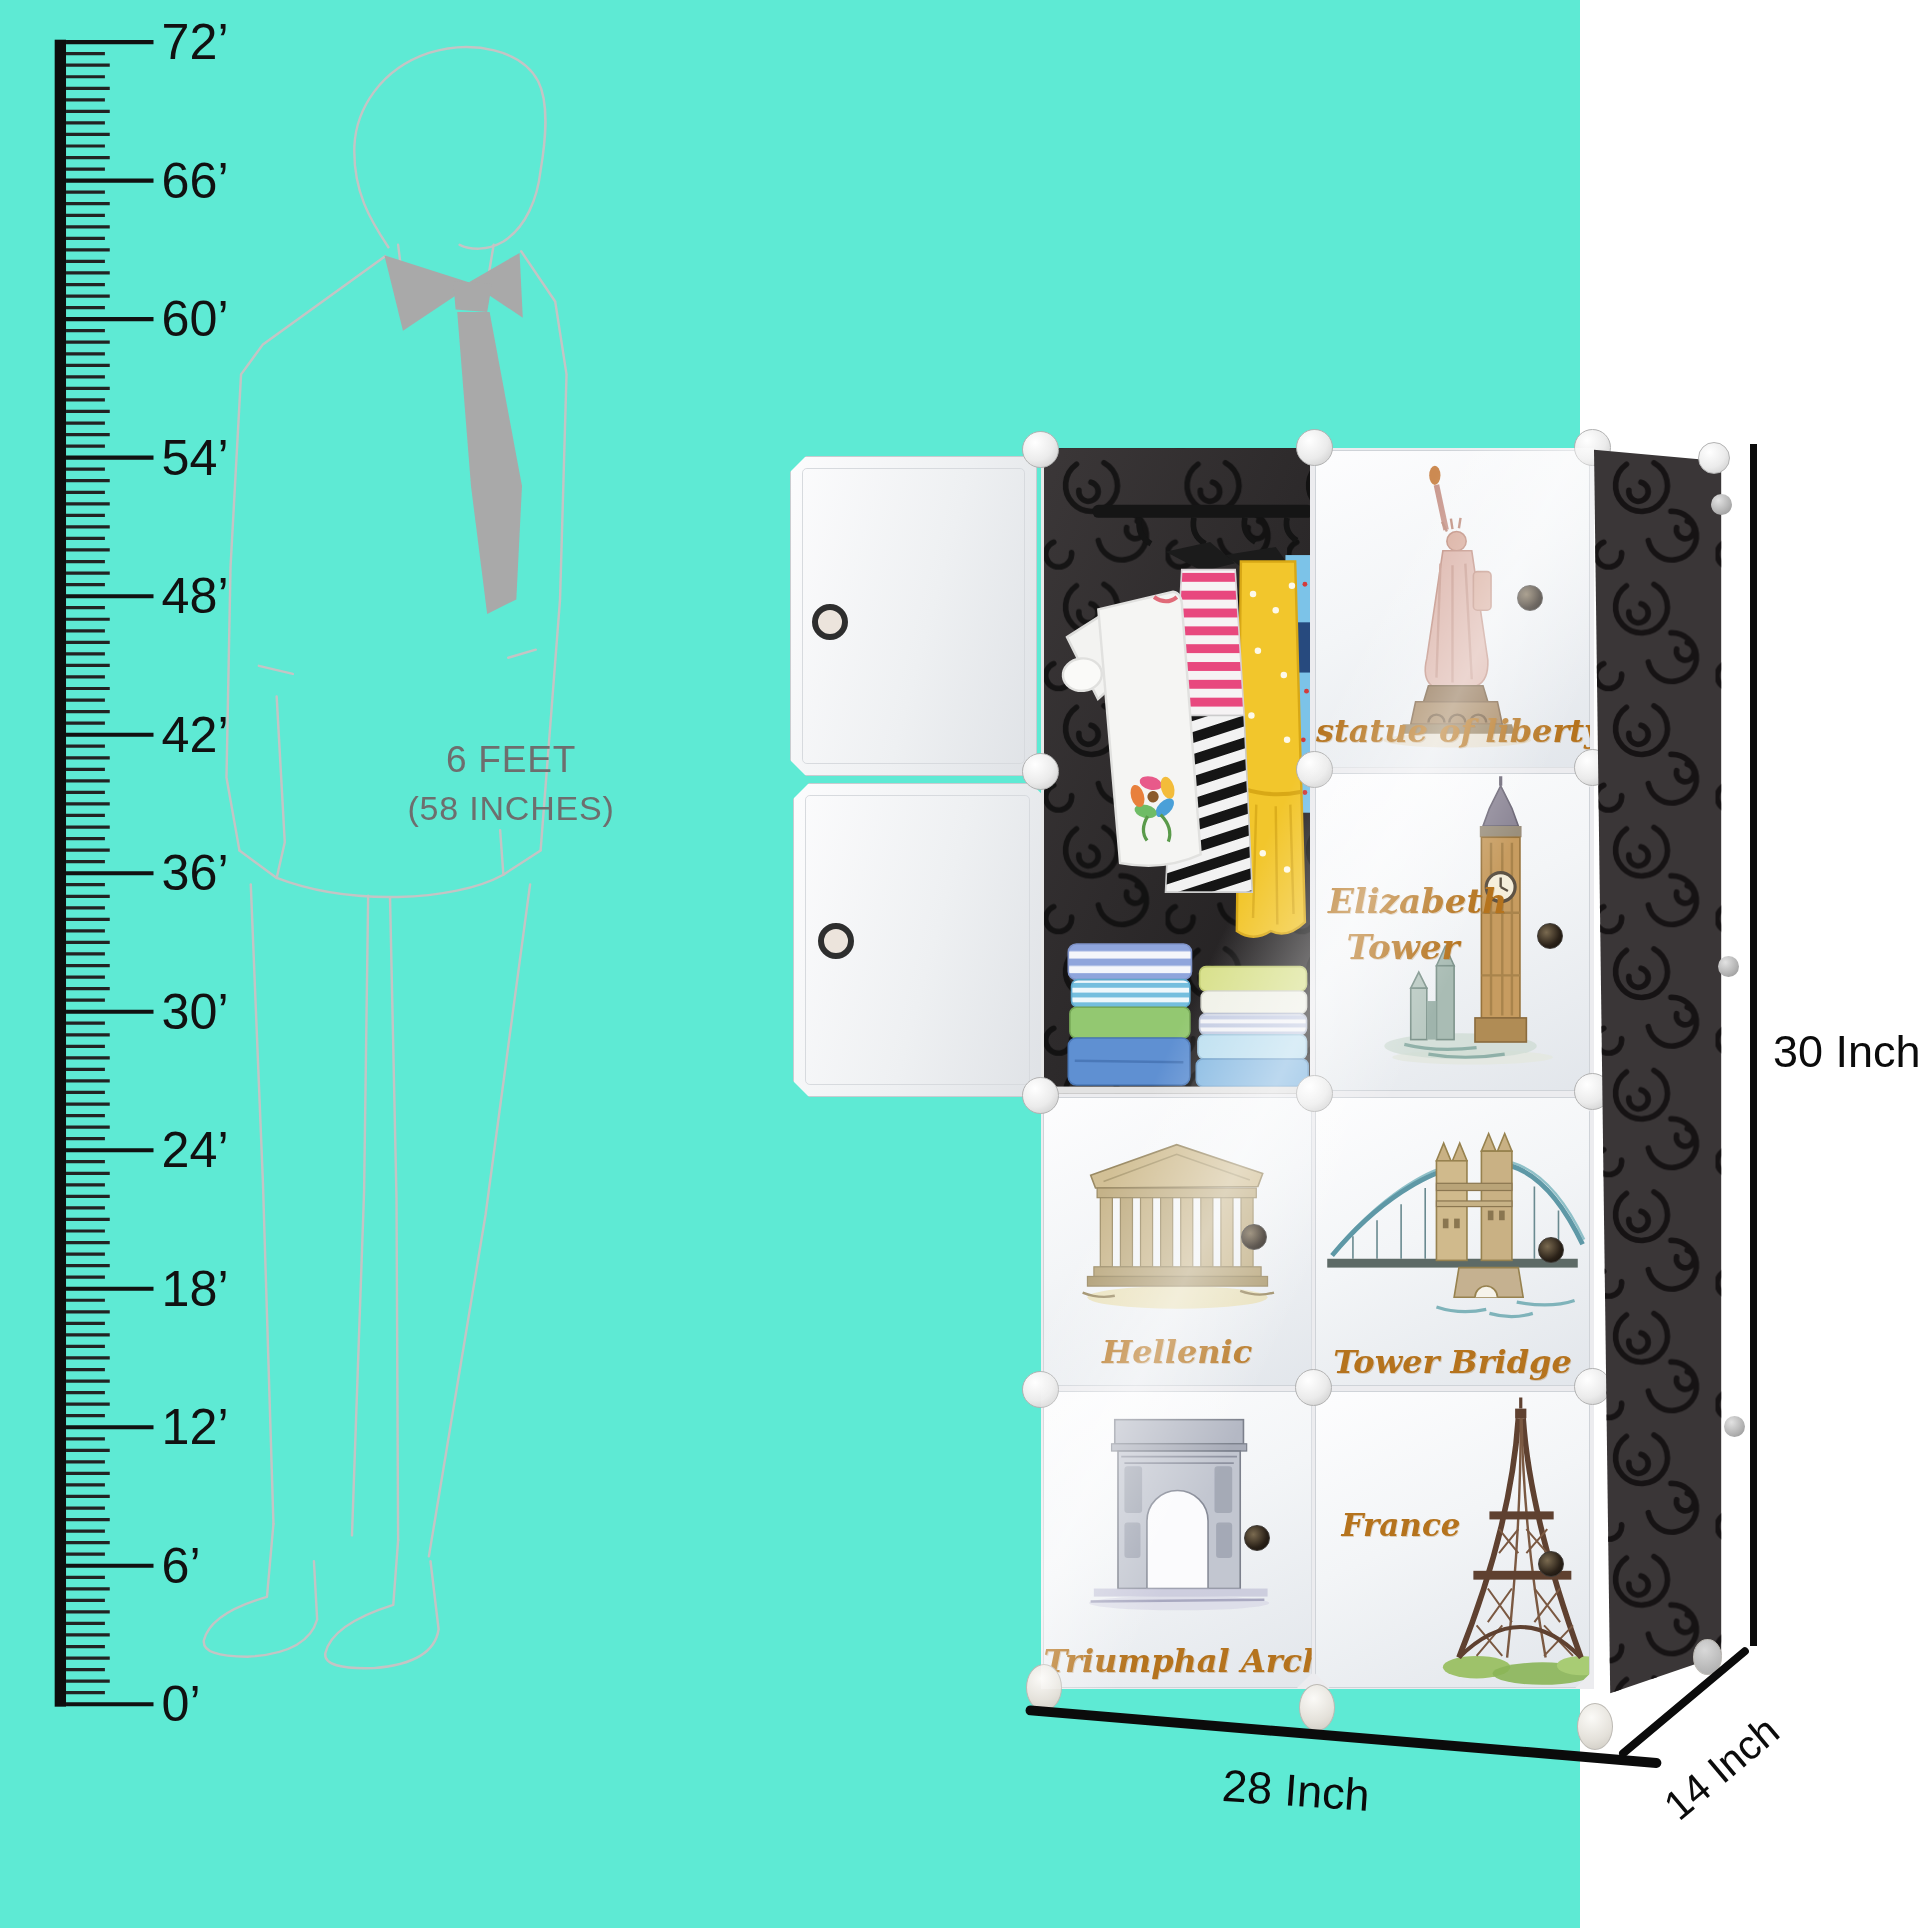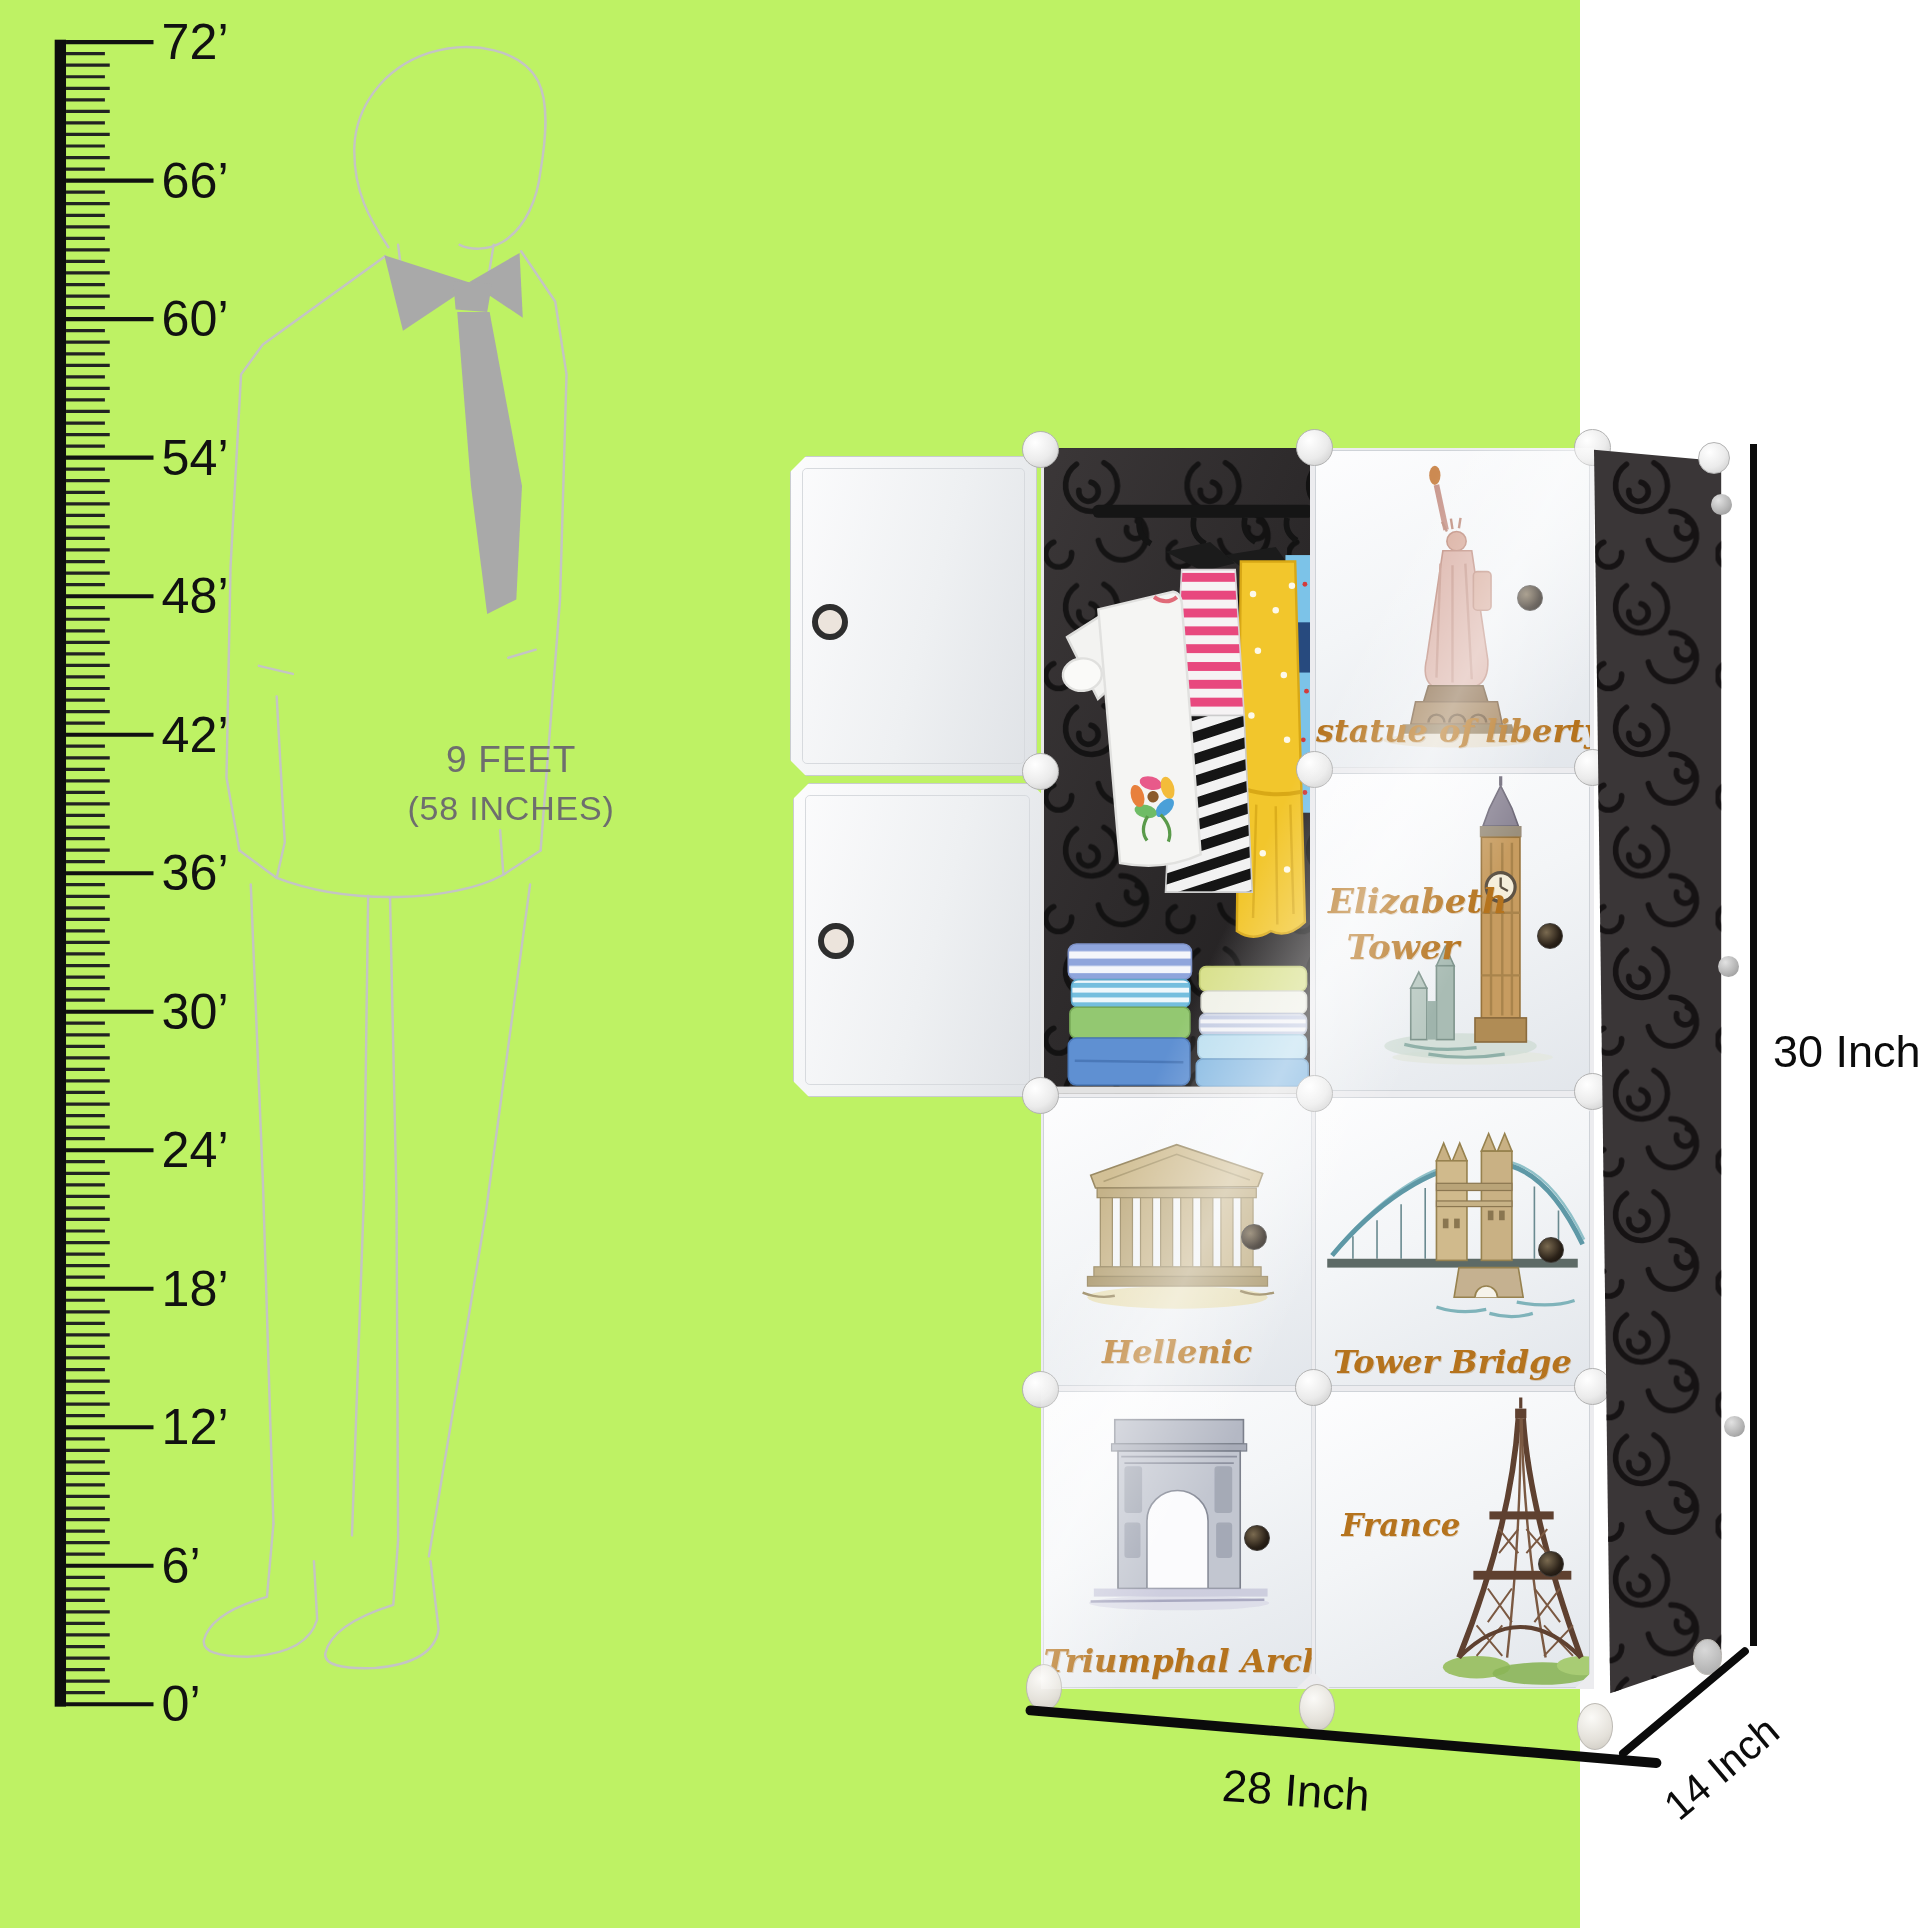--- a/index.html
+++ b/index.html
@@ -1,17 +1,17 @@
 <!DOCTYPE html>
 <html style="--label-color: #b5731d;font-size:13px"><head>
 <meta charset="utf-8">
 <style>
   html,body{margin:0;padding:0;background:#fff;}
   body{width:1928px;height:1928px;overflow:hidden;font-family:"Liberation Sans",sans-serif;position:relative;}
-  .canvas{position:absolute;left:0;top:0;width:1580px;height:1928px;background:#bef264;}
+  .canvas{position:absolute;left:0;top:0;width:1580px;height:1928px;background:#5eead4;}
 
   
   #ruler-svg{position:absolute;left:32px;top:16px;}
   #ruler-svg text{font-family:"Liberation Sans",sans-serif;font-size:62px;fill:#111;}
 
   
   #silhouette-svg{position:absolute;left:186px;top:32px;}
   .sil-caption{position:absolute;left:369px;top:739px;width:284px;text-align:center;color:#6e6e6e;}
   .sil-caption .l1{font-size:37px;letter-spacing:0.8px;}
   .sil-caption .l2{font-size:34px;margin-top:8px;letter-spacing:0.8px;}
@@ -246,21 +246,21 @@
     </g>
     <g fill="#a9a9a9" stroke="none">
       <polygon points="245,275 355,310 268,368"></polygon>
       <polygon points="412,272 350,308 416,352"></polygon>
       <polygon points="330,307 378,310 372,345 333,342"></polygon>
       <path d="M335,345 L375,345 L415,560 L408,700 L372,718 L352,560 Z"></path>
     </g>
   </svg>
 
   <div class="sil-caption">
-    <div class="l1">9 FEET</div>
+    <div class="l1">6 FEET</div>
     <div class="l2">(58 INCHES)</div>
   </div>
 
   <div class="open-door" style="left:790px;top:456px;width:247px;height:320px;">
     <div class="ring-knob" style="left:21px;top:147px;"></div>
   </div>
   <div class="open-door" style="left:793px;top:783px;width:249px;height:314px;">
     <div class="ring-knob" style="left:24px;top:139px;"></div>
   </div>
 

